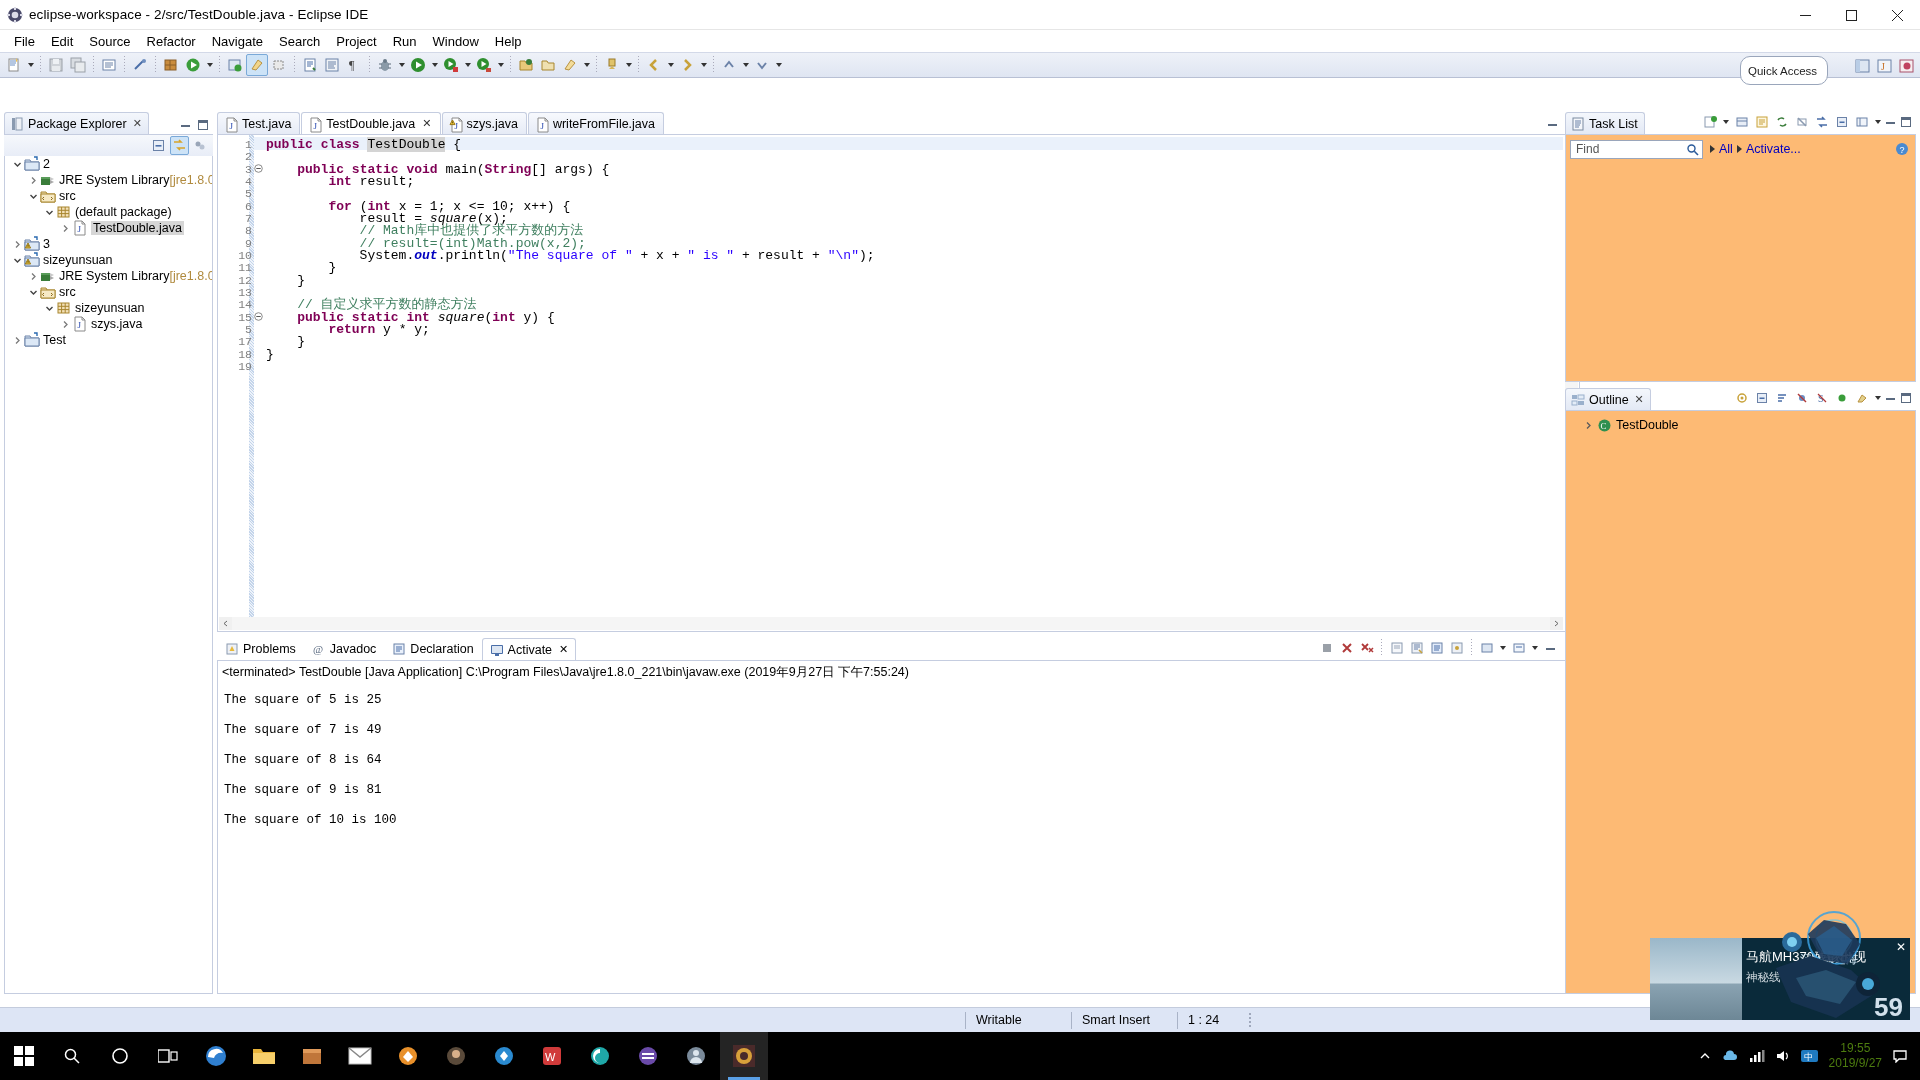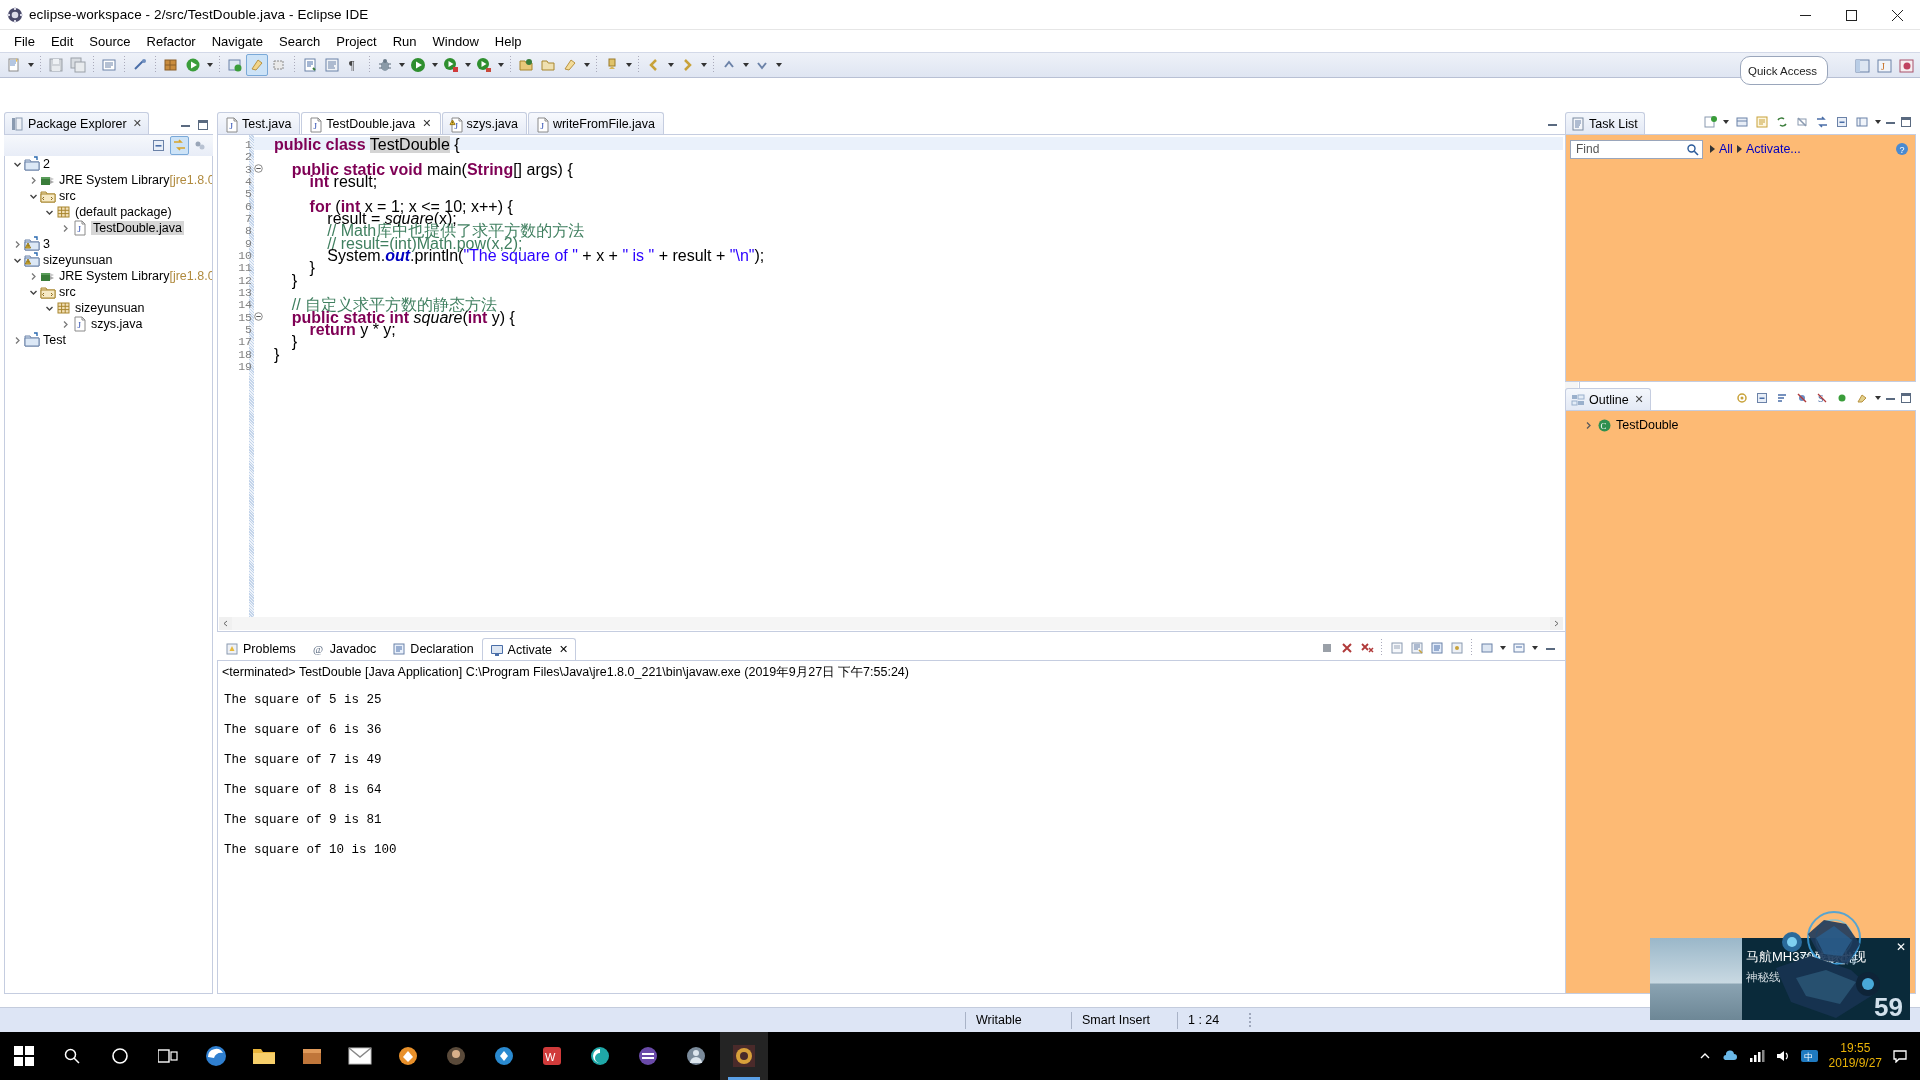--- a/index.html
+++ b/index.html
@@ -88,22 +88,22 @@
   .etab.active { background:#fff; }
   .etab .ti { width:14px; height:14px; margin-right:4px; }
   .etab .x { margin-left:7px; font-size:11px; color:#333; }
   .eminmax { position:absolute; right:2px; bottom:3px; display:flex; gap:4px; }
   .editor { position:absolute; left:0; right:0; top:22px; bottom:0; border:1px solid #c5cde0; background:#fff; }
   .linenos { position:absolute; left:12px; top:4px; width:22px; text-align:right;
              font-family:"Liberation Mono", monospace; font-size:11.5px; color:#808080; line-height:12.33px; }
   .foldcol { position:absolute; left:36px; top:4px; width:10px; line-height:12.33px; }
   .codearea {
     position:absolute; left:48px; top:4px; right:16px; bottom:14px;
-    font-family:Liberation Sans, sans-serif; font-size:16px; line-height:12.33px;
-    white-space: pre; color:#000;margin-left:8px;
+    font-family:Liberation Mono, monospace; font-size:13px; line-height:12.33px;
+    white-space: pre; color:#000;
   }
   .hl { position:absolute; left:31px; right:16px; top:2px; height:13px; background:#eaf1fb; }
   .vstripe { position:absolute; left:31px; top:0; bottom:14px; width:5px;
              background: repeating-linear-gradient(45deg,#c3d4ea,#c3d4ea 1px,#eef3fa 1px,#eef3fa 2px); }
   .kw { color:#7f0055; font-weight:bold; }
   .str { color:#2a00ff; }
   .cmt { color:#3f7f5f; }
   .fld { color:#0000c0; font-style:italic; font-weight:bold; }
   .mth { font-style:italic; }
   .occ { background:#d4d4d4; }
@@ -149,21 +149,21 @@
   .sbcell { padding:0 10px; height:25px; display:flex; align-items:center; }
   .sbsep { width:1px; height:17px; background:#a9b3c7; }
   .sbdots { width:14px; display:flex; align-items:center; justify-content:center; }
 
   
   .taskbar { position:absolute; left:0; right:0; bottom:0; height:48px; background:#000; display:flex; align-items:center; }
   .tbitem { width:48px; height:48px; display:flex; align-items:center; justify-content:center; position:relative; }
   .tbitem.active { background:#242424; }
   .tbitem .underline { position:absolute; bottom:0; left:8px; right:8px; height:3px; background:#5aa0e6; }
   .tray { position:absolute; right:0; bottom:0; height:48px; display:flex; align-items:center; padding-right:12px; gap:10px; color:#fff; }
-  .clock { color:#eab308; font-size:12px; line-height:15px; text-align:center; }
+  .clock { color:#4d7c0f; font-size:12px; line-height:15px; text-align:center; }
 
   
   .vidoverlay { position:absolute; right:10px; bottom:60px; width:260px; height:82px; background:#0a2a3a; overflow:hidden; }
   .vidthumb { position:absolute; left:0; top:0; width:92px; height:82px;
               background: linear-gradient(#9ab7c9 0%, #c9d9e2 55%, #8aa3b2 56%, #6d8796 100%); }
   .vidtxt { position:absolute; left:96px; top:10px; color:#fff; font-size:13px; }
   .vidtxt2 { position:absolute; left:96px; top:32px; color:#cfd8de; font-size:11.5px; }
   .vidclose { position:absolute; right:4px; top:2px; color:#fff; font-size:12px; }
 </style>
 </head>
@@ -866,21 +866,20 @@
                 <rect x="2.5" y="2.5" width="9" height="9" fill="none" stroke="#5a6a80"></rect>
                 <rect x="2.5" y="2.5" width="9" height="2.5" fill="#5a6a80"></rect>
               </svg>
             </div>
         </div>
       </div>
       <div class="consoleBody">
         <div class="cterm">&lt;terminated&gt; TestDouble [Java Application] C:\Program Files\Java\jre1.8.0_221\bin\javaw.exe (2019年9月27日 下午7:55:24)</div>
         <div class="cout">
             <div>The square of 5 is 25</div>
-            <div>The square of 6 is 36</div>
             <div>The square of 7 is 49</div>
             <div>The square of 8 is 64</div>
             <div>The square of 9 is 81</div>
             <div>The square of 10 is 100</div>
           </div>
         <div style="position:absolute;right:1px;top:1px;width:13px;bottom:1px;background:#f3f3f3"></div>
         <div style="position:absolute;right:1px;top:14px;width:13px;height:110px;background:#d4d4d4"></div>
       </div>
     </div>
 

